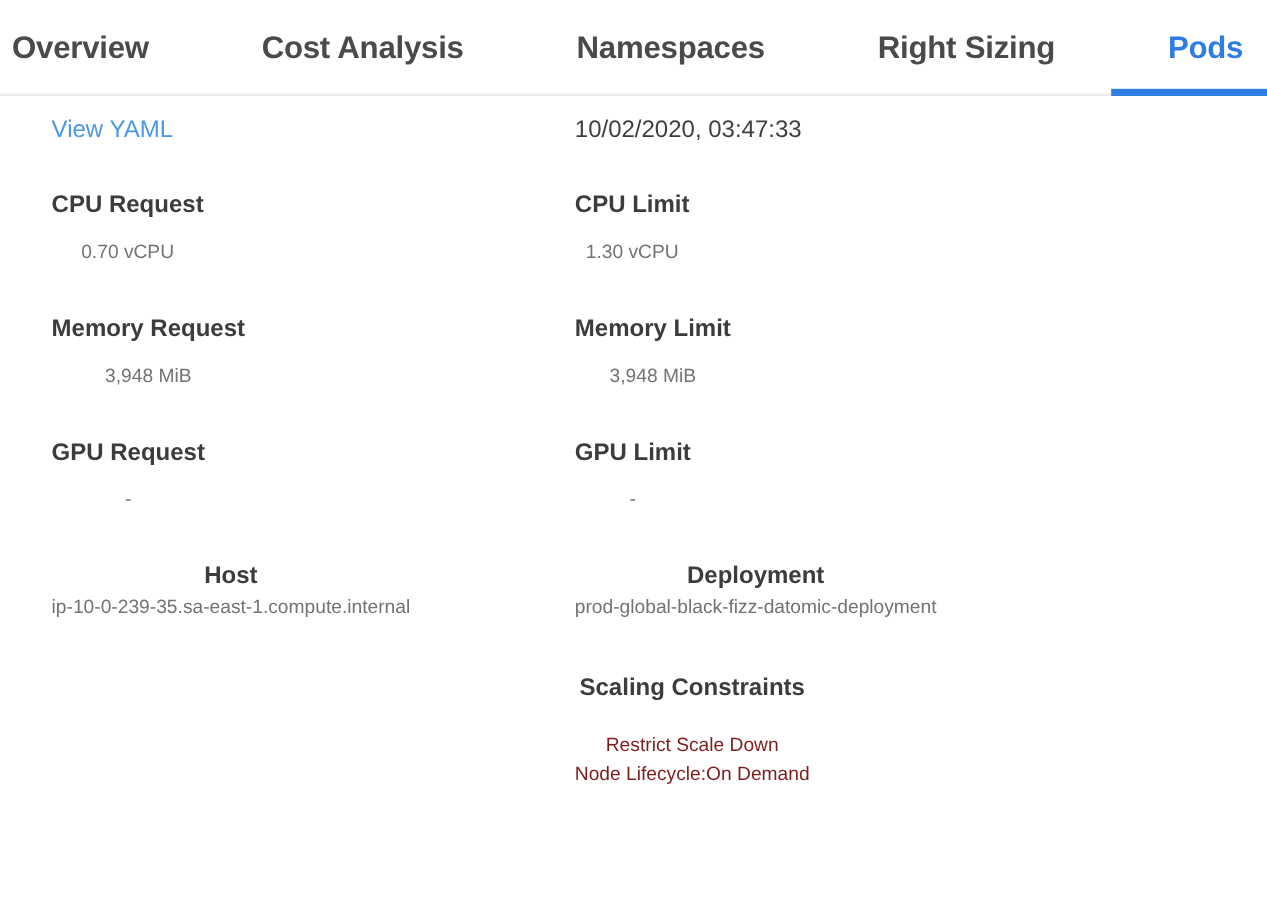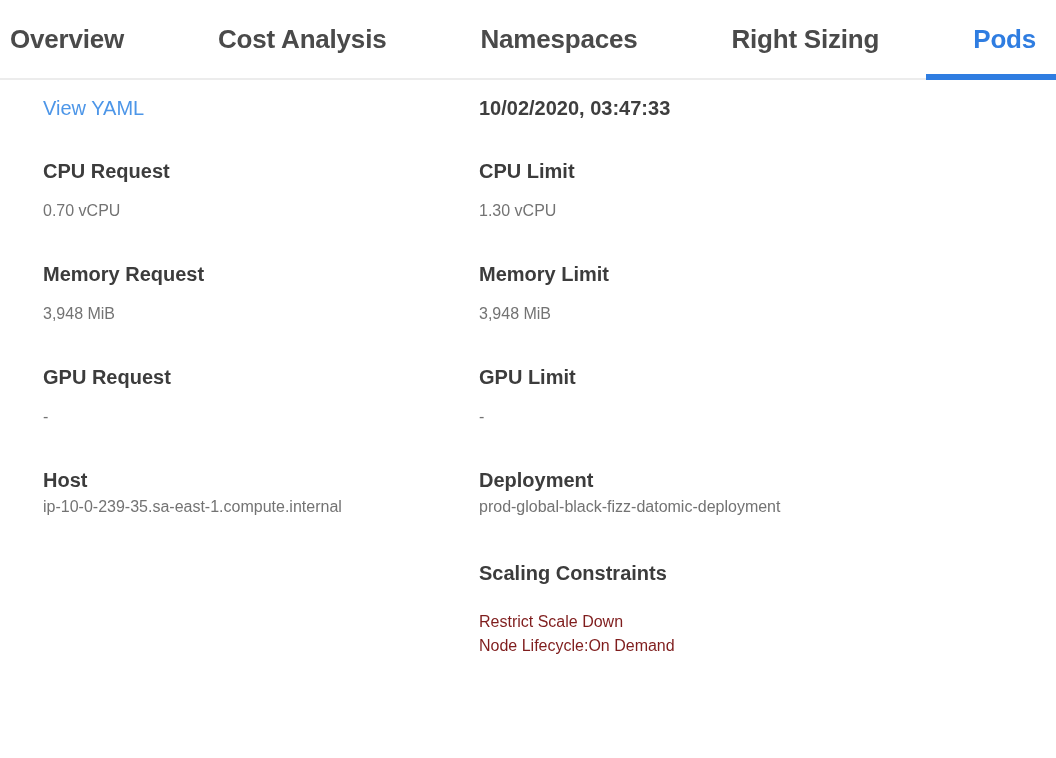--- a/index.html
+++ b/index.html
@@ -1,15 +1,15 @@
 <!DOCTYPE html>
 <html><head>
 <meta charset="utf-8">
 <style>
-  * { margin: 0; padding: 0; box-sizing: border-box; }
+  * { margin: 0; padding: 0; box-sizing: border-box; text-align: center; }
   html, body {
     width: 1056px; height: 758px;
     background: #ffffff;
     font-family: "Liberation Sans", sans-serif;
     color: #3e3e3e;
     overflow: hidden;
   }
 
   
   .tabbar {
@@ -60,21 +60,20 @@
     color: #4d96e8;
     font-size: 20px;
     line-height: 24px;
     text-decoration: none;
     cursor: pointer;
   }
   .timestamp {
     font-size: 20px;
     line-height: 24px;
     color: #3e3e3e;
-    font-weight: bold;
   }
 
   .fieldgroup { margin-top: 39px; }
   .fieldlabel {
     font-size: 20px;
     line-height: 24px;
     font-weight: bold;
     color: #3c3c3c;
   }
   .fieldvalue {

